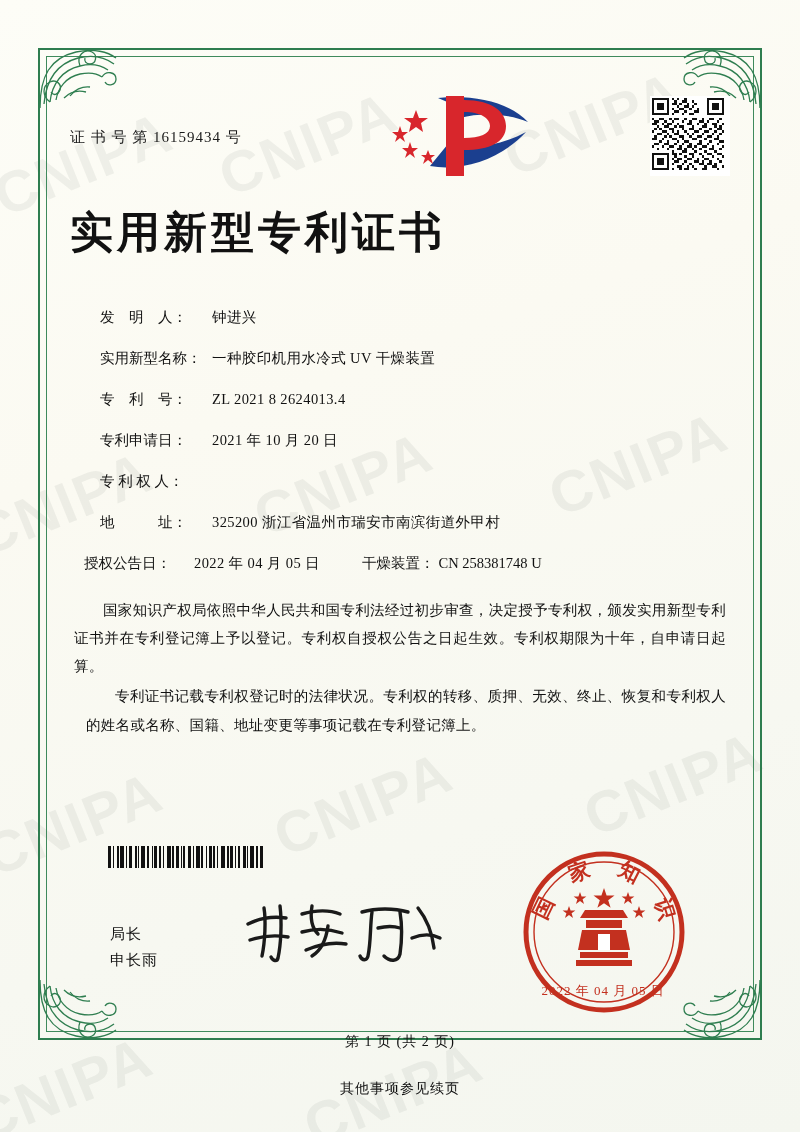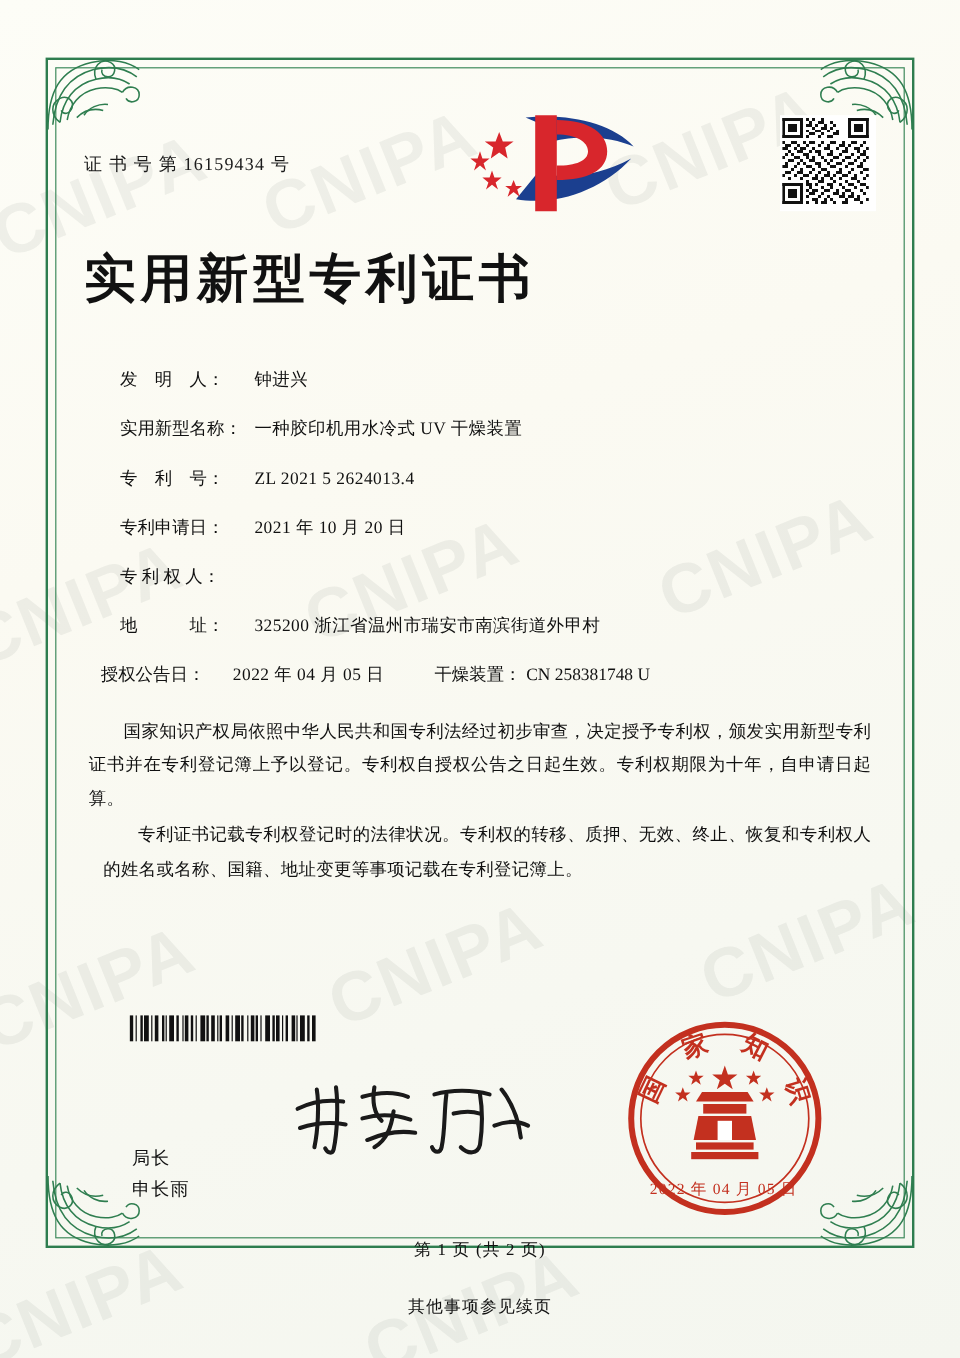--- a/index.html
+++ b/index.html
@@ -165,21 +165,21 @@
     display: flex;
     align-items: stretch;
     overflow: hidden;
   }
   .barcode i { display: block; background: #111; height: 100%; }
 
   
   .sigblock {
     position: absolute;
     left: 110px;
-    top: 953px;
+    top: 921px;
     font-size: 15px;
     line-height: 1.75;
     color: #111;
     letter-spacing: 1px;
   }
   .sig-script {
     position: absolute;
     left: 240px;
     top: 898px;
     width: 210px;
@@ -532,21 +532,21 @@
         <span class="fvalue">钟进兴</span>
       </div>
 
       <div class="frow">
         <span class="flabel">实用新型名称：</span>
         <span class="fvalue">一种胶印机用水冷式 UV 干燥装置</span>
       </div>
 
       <div class="frow">
         <span class="flabel">专　利　号：</span>
-        <span class="fvalue">ZL 2021 5 2624013.4</span>
+        <span class="fvalue">ZL 2021 8 2624013.4</span>
       </div>
 
       <div class="frow">
         <span class="flabel">专利申请日：</span>
         <span class="fvalue">2021 年 10 月 20 日</span>
       </div>
 
       <div class="frow">
         <span class="flabel">专 利 权 人：</span>
       </div>

